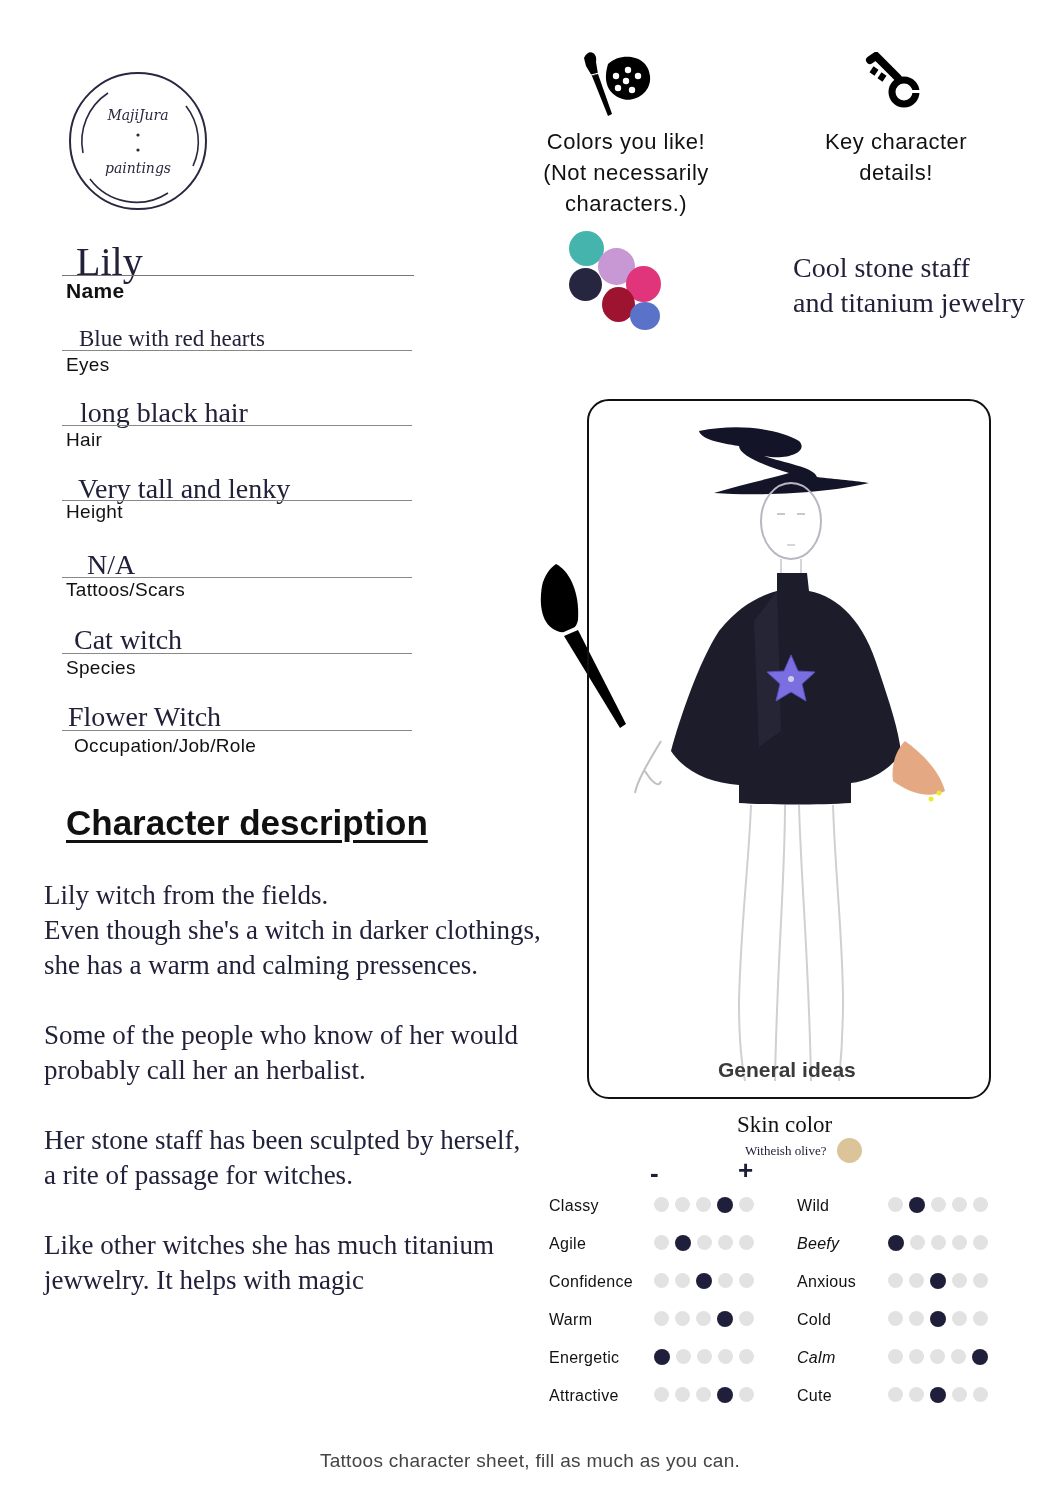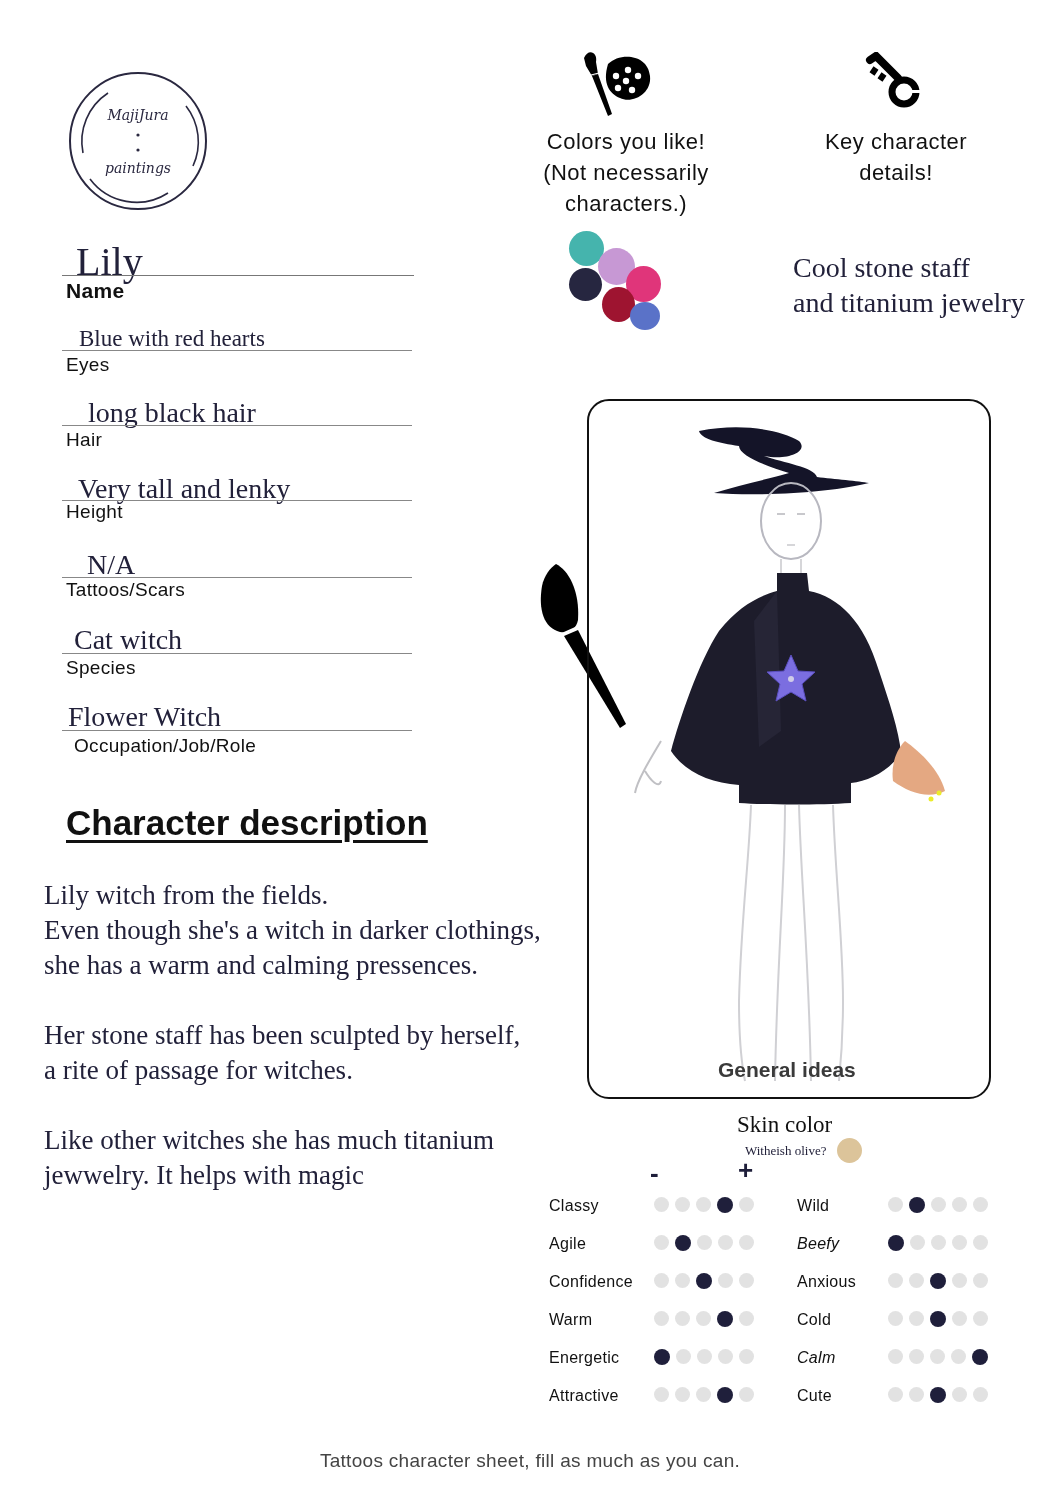--- a/index.html
+++ b/index.html
@@ -66,21 +66,21 @@
   <div class="lbl" style="left:4px;top:41px;font-weight:bold;font-size:21px;">Name</div>
 </div>
 
 <div class="field" style="top:326px;height:55px">
   <div class="val" style="left:17px;top:0;font-size:23px;">Blue with red hearts</div>
   <div class="line" style="top:24px"></div>
   <div class="lbl" style="left:4px;top:28px;">Eyes</div>
 </div>
 
 <div class="field" style="top:397px;height:55px">
-  <div class="val" style="left:18px;top:0;font-size:28px;margin-left:8px;">long black hair</div>
+  <div class="val" style="left:18px;top:0;font-size:28px;">long black hair</div>
   <div class="line" style="top:28px"></div>
   <div class="lbl" style="left:4px;top:32px;">Hair</div>
 </div>
 
 <div class="field" style="top:473px;height:55px">
   <div class="val" style="left:16px;top:0;font-size:28px;">Very tall and lenky</div>
   <div class="line" style="top:27px"></div>
   <div class="lbl" style="left:4px;top:28px;">Height</div>
 </div>
 
@@ -100,20 +100,22 @@
   <div class="val" style="left:6px;top:0;font-size:28px;">Flower Witch</div>
   <div class="line" style="top:29px"></div>
   <div class="lbl" style="left:12px;top:34px;text-align:right;">Occupation/Job/Role</div>
 </div>
 
 <h2 class="abs section-heading">Character description</h2>
 <div class="abs desc">
   <p style="white-space:pre-line">Lily witch from the fields.
 Even though she's a witch in darker clothings,
 she has a warm and calming pressences.</p>
+  <p style="white-space:pre-line">Some of the people who know of her would
+probably call her an herbalist.</p>
   <p style="white-space:pre-line">Her stone staff has been sculpted by herself,
 a rite of passage for witches.</p>
   <p style="white-space:pre-line">Like other witches she has much titanium
 jewwelry. It helps with magic</p>
 </div>
 
 <div class="abs" style="left:580px;top:48px;width:72px;height:72px">
   <svg width="72" height="72" viewBox="0 0 72 72">
     <path d="M28 16 C 40 4, 68 6, 70 28 C 72 46, 52 56, 40 50 C 30 46, 22 36, 28 16 Z" fill="#000"></path>
     <circle cx="36" cy="28" r="3.2" fill="#fff"></circle>

